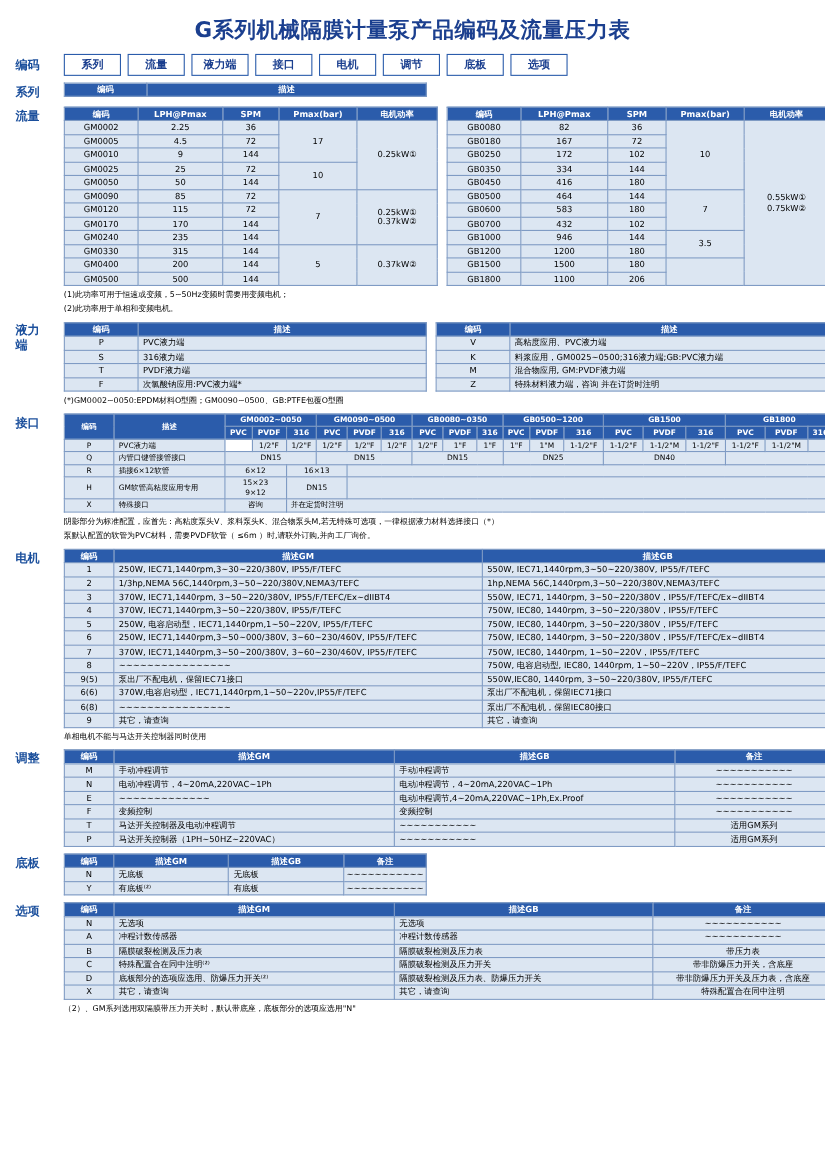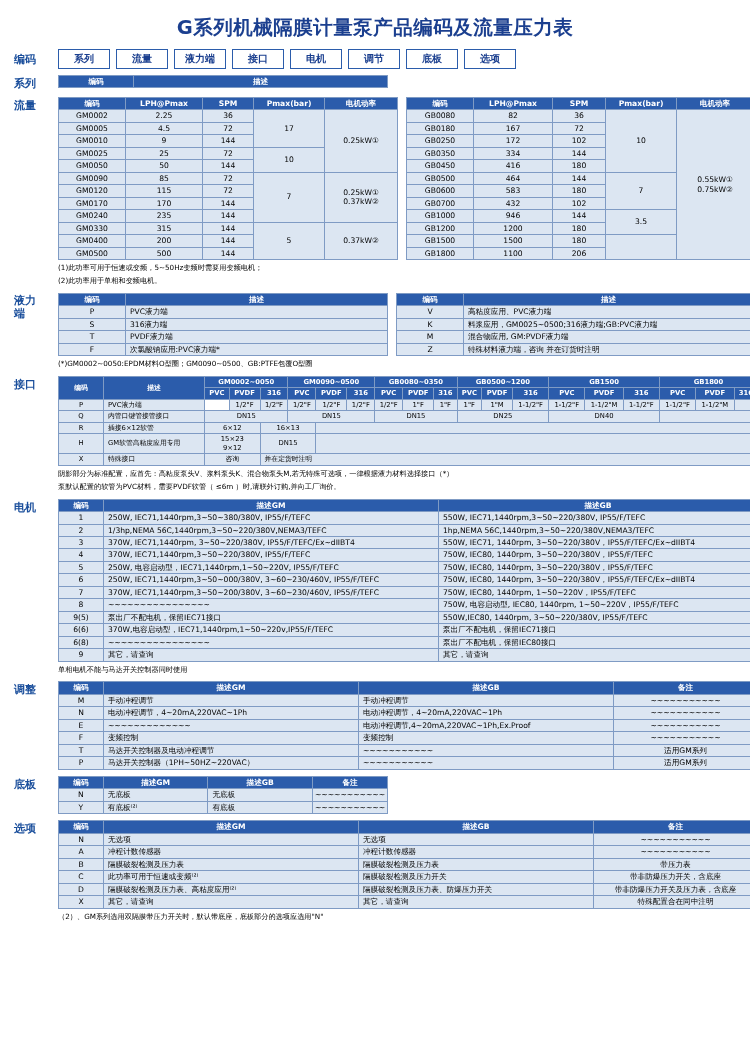--- a/index.html
+++ b/index.html
@@ -403,21 +403,21 @@
     <div class="sect-body">
       <table style="width:700px">
         <tbody>
             <tr>
           <th style="width:40px">编码</th>
           <th style="width:330px">描述GM</th>
           <th>描述GB</th>
         </tr>
         <tr>
               <td class="lt">1</td>
-              <td class="left lt">250W, IEC71,1440rpm,3~50~380/380V, IP55/F/TEFC</td>
+              <td class="left lt">250W, IEC71,1440rpm,3~30~220/380V, IP55/F/TEFC</td>
               <td class="left lt">550W, IEC71,1440rpm,3~50~220/380V,  IP55/F/TEFC</td>
             </tr>
         <tr>
               <td class="lt">2</td>
               <td class="left lt">1/3hp,NEMA  56C,1440rpm,3~50~220/380V,NEMA3/TEFC</td>
               <td class="left lt">1hp,NEMA  56C,1440rpm,3~50~220/380V,NEMA3/TEFC</td>
             </tr>
         <tr>
               <td class="lt">3</td>
               <td class="left lt">370W, IEC71,1440rpm, 3~50~220/380V, IP55/F/TEFC/Ex~dIIBT4</td>
@@ -578,27 +578,27 @@
               <td class="lt">~~~~~~~~~~~</td>
             </tr>
         <tr>
               <td class="lt">B</td>
               <td class="left lt">隔膜破裂检测及压力表</td>
               <td class="left lt">隔膜破裂检测及压力表</td>
               <td class="lt">带压力表</td>
             </tr>
         <tr>
               <td class="lt">C</td>
-              <td class="left lt">此功率可用于恒速或变频⁽²⁾</td>
+              <td class="left lt">特殊配置合在同中注明⁽²⁾</td>
               <td class="left lt">隔膜破裂检测及压力开关</td>
               <td class="lt">带非防爆压力开关，含底座</td>
             </tr>
         <tr>
               <td class="lt">D</td>
-              <td class="left lt">隔膜破裂检测及压力表、高粘度应用⁽²⁾</td>
+              <td class="left lt">底板部分的选项应选用、防爆压力开关⁽²⁾</td>
               <td class="left lt">隔膜破裂检测及压力表、防爆压力开关</td>
               <td class="lt">带非防爆压力开关及压力表，含底座</td>
             </tr>
         <tr>
               <td class="lt">X</td>
               <td class="left lt">其它，请查询</td>
               <td class="left lt">其它，请查询</td>
               <td class="lt">特殊配置合在同中注明</td>
             </tr>
       </tbody>

